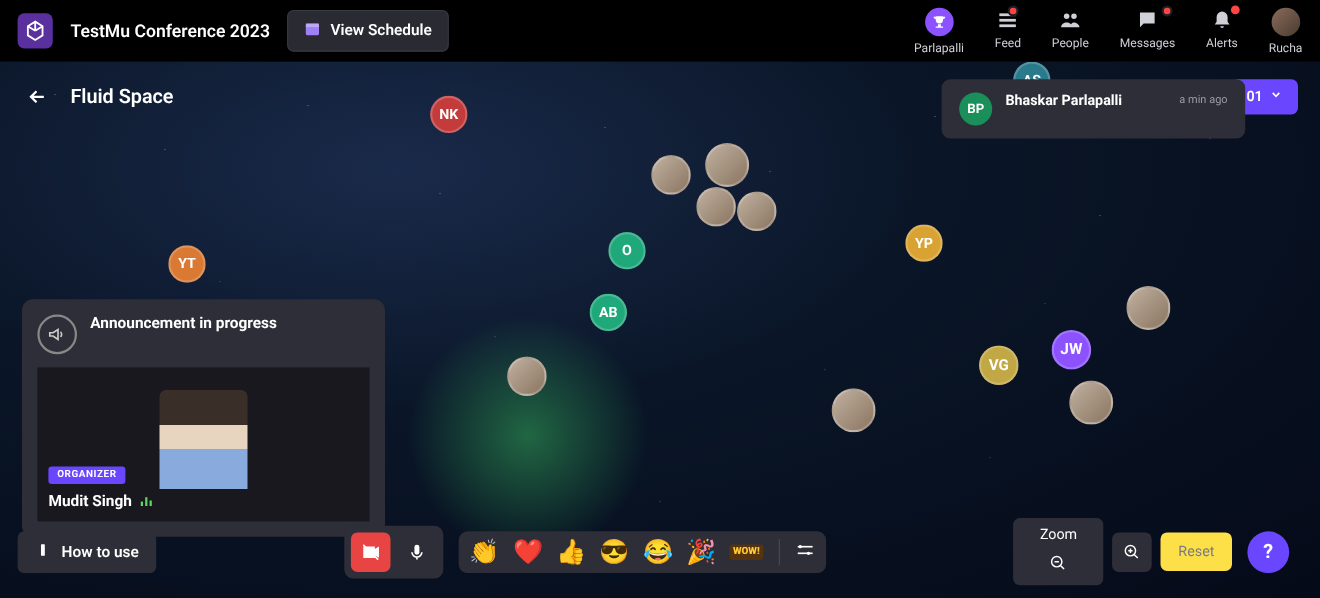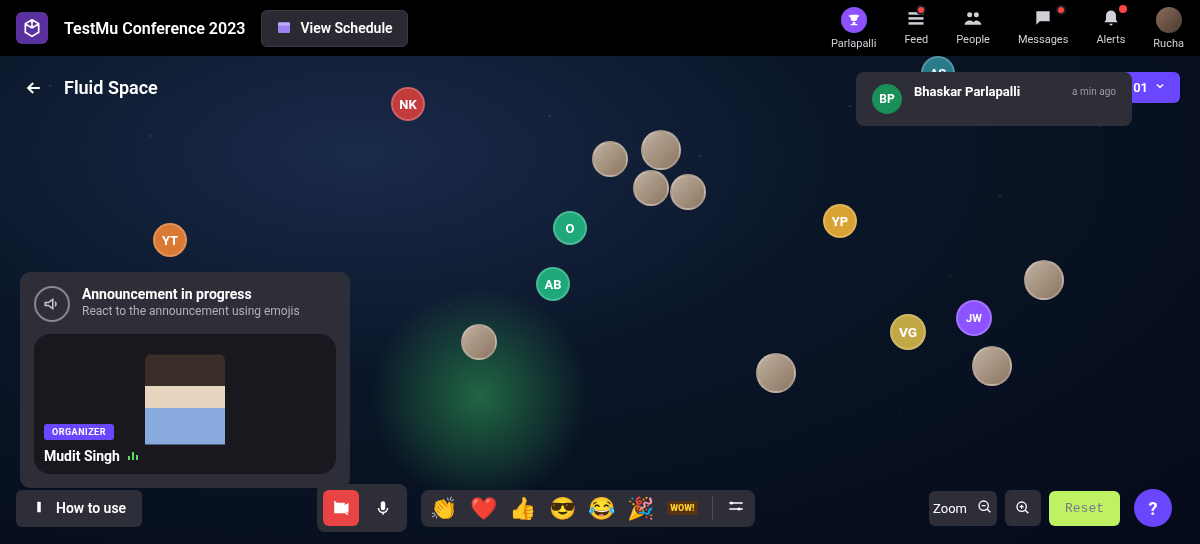--- a/index.html
+++ b/index.html
@@ -46,43 +46,43 @@
 .bubble { position: absolute; border-radius: 50%; display: flex; align-items: center; justify-content: center; font-weight: 700; cursor: pointer; border: 2px solid rgba(255,255,255,0.2); }
 .bubble.initials { color: #fff; }
 .bubble.photo { background: linear-gradient(135deg, #c0b0a0, #8a7560); }
 
 
 .ann-panel { position: absolute; left: 20px; top: 272px; width: 330px; background: #2e2e38; border-radius: 10px; padding: 14px; z-index: 12; }
 .ann-header { display: flex; gap: 12px; align-items: flex-start; }
 .ann-icon { width: 36px; height: 36px; border-radius: 50%; border: 2px solid #888; display:flex; align-items:center; justify-content:center; flex-shrink:0;}
 .ann-title { font-size: 14px; font-weight: 700; }
 .ann-sub { font-size: 12px; color: #b0b0b8; margin-top: 2px; }
-.ann-video { margin-top: 12px; background: #18181e; border-radius: 16px; height: 140px; position: relative; overflow:hidden; }
+.ann-video { margin-top: 12px; background: #18181e; border-radius: 0; height: 140px; position: relative; overflow:hidden; }
 .presenter-img { position:absolute; left:50%; top:50%; transform:translate(-50%,-55%); width:80px; height:90px; background: linear-gradient(180deg, #3a2f28 0%, #3a2f28 35%, #e8d5c0 35%, #e8d5c0 60%, #88aadc 60%); border-radius: 6px 6px 0 0;}
 .org-badge { position: absolute; left: 10px; bottom: 34px; background: #6b46ff; font-size: 9px; font-weight: 700; padding: 3px 8px; border-radius: 3px; letter-spacing: .5px; }
 .presenter-name { position: absolute; left: 10px; bottom: 10px; font-size: 14px; font-weight: 700; display:flex; align-items:center; gap:8px;}
 .audio-bars { display:inline-flex; gap:2px; align-items:flex-end;}
 .audio-bars span { width:2px; background:#5fd85f; }
 .audio-bars span:nth-child(1){height:4px;} .audio-bars span:nth-child(2){height:8px;} .audio-bars span:nth-child(3){height:5px;}
 
 
 .bottom-bar { position: absolute; bottom: 12px; left: 0; right: 12px; display: flex; align-items: center; gap: 14px; padding: 0 16px; z-index: 15;}
 .howto-btn { background: #2e2e38; border-radius: 6px; padding: 10px 16px; display: flex; align-items: center; gap: 10px; font-size: 14px; font-weight: 600; cursor: pointer; }
 .bottom-spacer { flex: 1; }
 .media-controls { display: flex; gap: 6px; background: #2e2e38; padding: 6px; border-radius: 8px; }
 .media-btn { width: 36px; height: 36px; border-radius: 6px; display: flex; align-items: center; justify-content: center; cursor: pointer; }
 .media-btn.off { background: #e94444; }
 .emoji-bar { background: #2e2e38; padding: 6px 10px; border-radius: 8px; display: flex; gap: 12px; align-items: center; }
 .emoji { font-size: 22px; cursor: pointer; }
 .wow-badge { font-size:9px; font-weight:900; color:#ffcc33; background:#553311; padding:2px 3px; border-radius:3px;}
 .settings-sep { width:1px; height:24px; background:#4a4a55; margin:0 2px;}
 .zoom-controls { display: flex; gap: 8px; align-items: center; }
-.zoom-group { background: #2e2e38; padding: 8px 4px; border-radius: 6px; display: flex; gap: 10px; align-items: center; font-size: 13px; cursor: pointer; }
+.zoom-group { background: #2e2e38; padding: 8px 24px; border-radius: 6px; display: flex; gap: 10px; align-items: center; font-size: 13px; cursor: pointer; flex-direction: column; }
 .zoom-btn { width: 36px; height: 36px; background: #2e2e38; border-radius: 6px; display: flex; align-items: center; justify-content: center; cursor: pointer; }
-.reset-btn { background: #bef264; padding: 10px 16px; border-radius: 6px; font-size: 13px; color: #7a7a85; cursor: pointer; font-family: Liberation Mono, monospace; }
+.reset-btn { background: #fde047; padding: 10px 16px; border-radius: 6px; font-size: 13px; color: #7a7a85; cursor: pointer; }
 .help-fab { width: 38px; height: 38px; background: #6b46ff; border-radius: 50%; display: flex; align-items: center; justify-content: center; font-size: 18px; font-weight: 700; cursor: pointer; }
 </style>
 </head>
 <body>
 
 <div class="header">
   <div class="logo">
     <svg viewBox="0 0 24 24" fill="none" stroke="#fff" stroke-width="2">
         <path d="M12 2 L20 7 L20 17 L12 22 L4 17 L4 7 Z M12 2 L12 12 M4 7 L12 12 M20 7 L12 12"></path>
       </svg>
@@ -162,21 +162,21 @@
       <div class="bubble initials" style="left: 921px; top: 0px; width: 34px; height: 34px; font-size: 12.92px; background: rgb(42, 122, 139);">AS</div>
       <div class="bubble photo" style="left: 592px; top: 85px; width: 36px; height: 36px; font-size: 13.68px;"></div>
       <div class="bubble photo" style="left: 641px; top: 74px; width: 40px; height: 40px; font-size: 15.2px;"></div>
       <div class="bubble photo" style="left: 633px; top: 114px; width: 36px; height: 36px; font-size: 13.68px;"></div>
       <div class="bubble photo" style="left: 670px; top: 118px; width: 36px; height: 36px; font-size: 13.68px;"></div>
       <div class="bubble initials" style="left: 153px; top: 167px; width: 34px; height: 34px; font-size: 12.92px; background: rgb(217, 121, 51);">YT</div>
       <div class="bubble initials" style="left: 553px; top: 155px; width: 34px; height: 34px; font-size: 12.92px; background: rgb(31, 169, 122);">O</div>
       <div class="bubble initials" style="left: 823px; top: 148px; width: 34px; height: 34px; font-size: 12.92px; background: rgb(217, 163, 51);">YP</div>
       <div class="bubble initials" style="left: 536px; top: 211px; width: 34px; height: 34px; font-size: 12.92px; background: rgb(31, 169, 122);">AB</div>
       <div class="bubble photo" style="left: 1024px; top: 204px; width: 40px; height: 40px; font-size: 15.2px;"></div>
-      <div class="bubble initials" style="left: 956px; top: 244px; width: 36px; height: 36px; font-size: 11px; background: rgb(140, 82, 255); text-align: right;">JW</div>
+      <div class="bubble initials" style="left: 956px; top: 244px; width: 36px; height: 36px; font-size: 14px; background: rgb(140, 82, 255); text-align: right;">JW</div>
       <div class="bubble initials" style="left: 890px; top: 258px; width: 36px; height: 36px; font-size: 13.68px; background: rgb(194, 168, 69);">VG</div>
       <div class="bubble photo" style="left: 461px; top: 268px; width: 36px; height: 36px; font-size: 13.68px;"></div>
       <div class="bubble photo" style="left: 756px; top: 297px; width: 40px; height: 40px; font-size: 15.2px;"></div>
       <div class="bubble photo" style="left: 972px; top: 290px; width: 40px; height: 40px; font-size: 15.2px;"></div>
     </div>
 </div>
 
 <div class="sub-header">
   <div class="back-group">
     <span class="back-btn">
@@ -206,21 +206,20 @@
 
 <div class="ann-panel">
   <div class="ann-header">
     <div class="ann-icon">
       <svg width="18" height="18" viewBox="0 0 24 24" fill="none" stroke="#ccc" stroke-width="2">
           <path d="M3 10v4h4l6 4V6l-6 4H3zm13-1a4 4 0 010 6"></path>
         </svg>
     </div>
     <div>
       <div class="ann-title">Announcement in progress</div>
-      <div class="ann-sub">React to the announcement using emojis</div>
     </div>
   </div>
   <div class="ann-video">
     <div class="presenter-img"></div>
     <div class="org-badge">ORGANIZER</div>
     <div class="presenter-name">
       <span>Mudit Singh</span>
       <span class="audio-bars">
           <span></span>
           <span></span>

